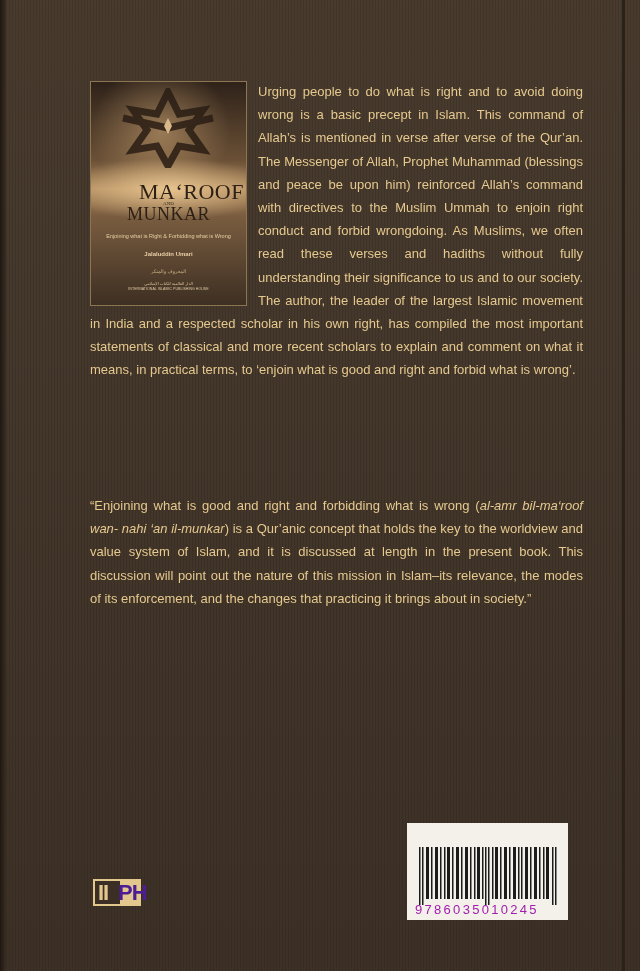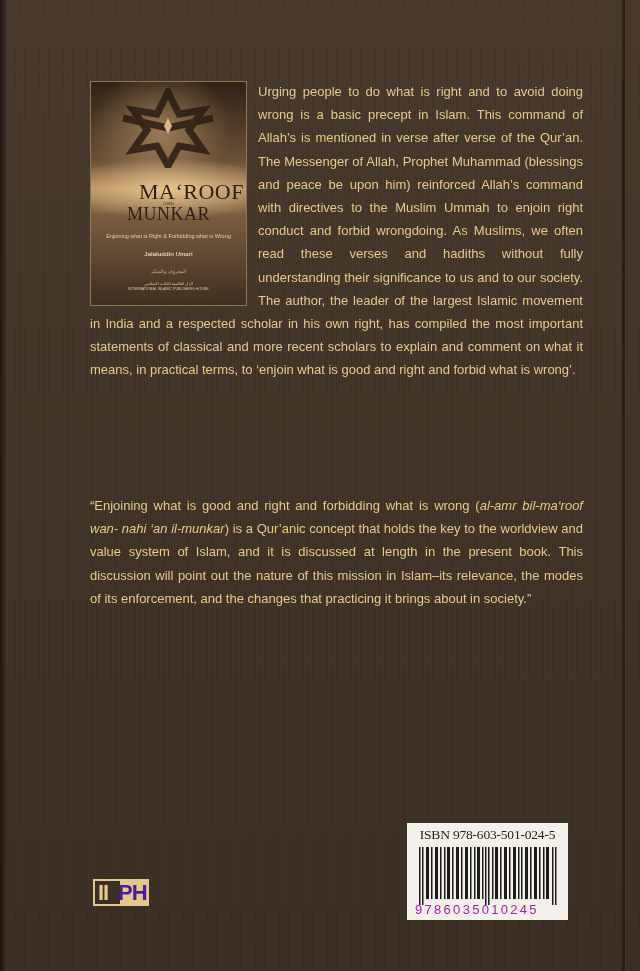--- a/index.html
+++ b/index.html
@@ -97,21 +97,21 @@
   }
   .bars {
     position: absolute; left: 12px; top: 24px; width: 138px; height: 58px;
   }
   .barcode-digits {
     position: absolute; left: 8px; right: 6px; top: 79px;
     font-family: "Liberation Sans", sans-serif; font-size: 13px; color: #a21caf;
     letter-spacing: 2.3px; white-space: nowrap;
   }
   .logo {
-    position: absolute; left: 93px; top: 879px; width: 56px; height: 27px;
+    position: absolute; left: 93px; top: 879px; width: 48px; height: 27px;
     background: #e2c88d;
     text-align: right;
   }
   .logo .dark {
     position: absolute; left: 2px; top: 2px; width: 25px; height: 23px; background: #3b2f25;
   }
   .logo .ltr {
     position: absolute; top: 1px; font-family: "Liberation Sans", sans-serif;
     font-weight: bold; font-size: 22px; line-height: 25px; letter-spacing: -1px;
   }
@@ -147,21 +147,20 @@
   <div class="text p1">
     <span class="float-spacer"></span>
     <span>Urging people to do what is right and to avoid doing wrong is a basic precept in Islam. This command of Allah’s is mentioned in verse after verse of the Qur’an. The Messenger of Allah, Prophet Muhammad (blessings and peace be upon him) reinforced Allah’s command with directives to the Muslim Ummah to enjoin right conduct and forbid wrongdoing. As Muslims, we often read these verses and hadiths without fully understanding their significance to us and to our society. The author, the leader of the largest Islamic movement in India and a respected scholar in his own right, has compiled the most important statements of classical and more recent scholars to explain and comment on what it means, in practical terms, to ‘enjoin what is good and right and forbid what is wrong’.</span>
   </div>
 
   <div class="text p2">
     <span>“Enjoining what is good and right and forbidding what is wrong (</span><i>al-amr bil-ma‘roof wan- nahi ‘an il-munkar</i><span>) is a Qur’anic concept that holds the key to the worldview and value system of Islam, and it is discussed at length in the present book. This discussion will point out the nature of this mission in Islam–its relevance, the modes of its enforcement, and the changes that practicing it brings about in society.”</span>
   </div>
 
   <div class="barcode-box">
-    <div class="isbn-text">ISBN 978-603-501-024-5</div>
     <svg class="bars" viewBox="0 0 138 58" preserveAspectRatio="none">
       <g fill="#1c1c1c">
         <rect x="0" y="0" width="1.5" height="58"></rect>
           <rect x="3" y="0" width="1.5" height="58"></rect>
         <rect x="7" y="0" width="3" height="52"></rect>
           <rect x="12" y="0" width="1.5" height="52"></rect>
         <rect x="16" y="0" width="3" height="52"></rect>
           <rect x="21" y="0" width="1.5" height="52"></rect>
         <rect x="25" y="0" width="1.5" height="52"></rect>
           <rect x="28" y="0" width="3" height="52"></rect>

